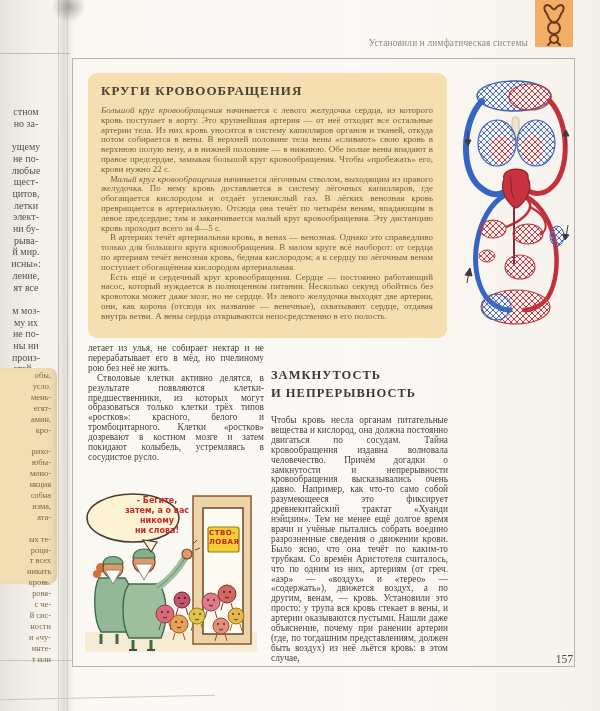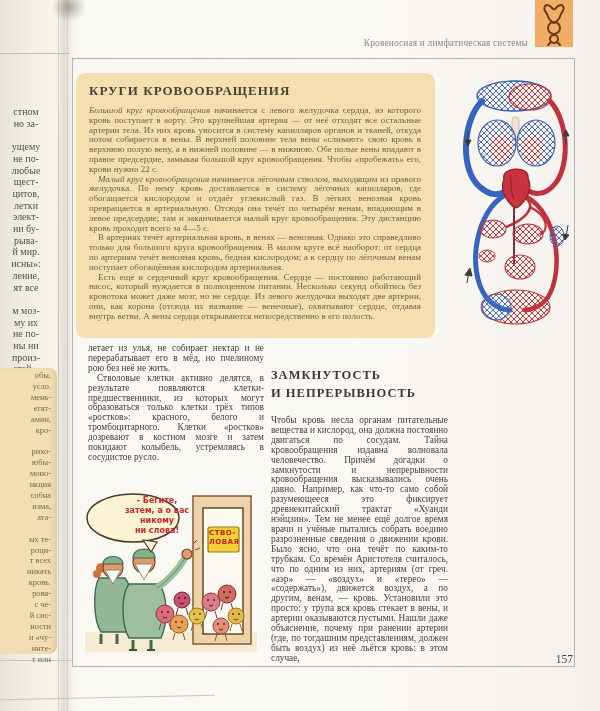--- a/index.html
+++ b/index.html
@@ -10,32 +10,32 @@
   
   .fold-line{width:1px;background:linear-gradient(#d8d4cc,#c4bfb6,#d8d4cc);top:0;height:711px;}
   .fold-shadow{left:56px;top:0;width:18px;height:711px;
         background:linear-gradient(90deg,rgba(120,112,100,0) 0%,rgba(120,112,100,.18) 45%,rgba(120,112,100,0) 100%);}
   .smudge{left:52px;top:-8px;width:34px;height:30px;border-radius:50%;
         background:radial-gradient(closest-side,rgba(90,85,78,.45),rgba(90,85,78,0));}
   .hairline{background:#c2bdb4;height:1px;}
   
   #gutter-top{left:0;top:62px;width:52px;text-align:center;font-size:10px;line-height:11.7px;
         color:#55514b;white-space:pre-line;margin-top:44px;}
-  #gutter-box{left:0;top:368px;width:57px;height:286px;background:#f3deb4;border-radius:0 8px 8px 0;
+  #gutter-box{left:0;top:368px;width:57px;height:216px;background:#f3deb4;border-radius:0 8px 8px 0;
         box-shadow:inset -6px 0 8px -6px rgba(140,110,60,.35);}
   #gutter-box-text{position:absolute;right:6px;top:3px;width:48px;text-align:right;font-size:8.4px;
         line-height:10.9px;color:#7a654b;white-space:pre-line;}
   
   #chapter-tab{left:535px;top:0;width:38px;height:47px;background:#f2ae66;}
   #chapter-title{left:200px;top:38px;width:328px;text-align:right;font-size:9.3px;color:#8f867a;
         letter-spacing:.2px;}
   #content-frame{left:72px;top:58px;width:501px;height:607px;border:1px solid #b9b4ab;}
   #leftpage-headrule{left:0;top:53px;width:70px;}
   
-  #infobox{left:76px;top:73px;width:359px;height:265px;background:#f5dfb0;border-radius:9px;
+  #infobox{left:88px;top:73px;width:359px;height:265px;background:#f5dfb0;border-radius:9px;
         padding:10px 14px 0 13px;box-sizing:border-box;}
   #infobox h2{margin:0 0 7px 0;font-size:13px;font-weight:600;color:#4a4236;letter-spacing:1px;}
   .boxp{margin:0;font-size:9px;line-height:9.8px;color:#6f5e4a;text-align:justify;}
   .boxp.ind{text-indent:9px;}
   .lead-italic{font-style:italic;}
   
   #figure-caption{left:478px;top:346px;width:92px;font-size:8.5px;line-height:11px;color:#8b857c;
         white-space:pre-line;}
   #cells-caption{left:478px;top:481px;width:95px;font-size:8.5px;line-height:11px;color:#8b857c;
         white-space:pre-line;}
@@ -117,21 +117,21 @@
 кровь.
 ровя-
 с че-
 й сис-
 ности
 и «чу-
 инте-
 т или</div>
   </div>
 
-  <div class="abs" id="chapter-title">Кровеносная и лимфатическая системы</div>
+  <div class="abs" id="chapter-title">Установили и лимфатическая системы</div>
   <div class="abs" id="chapter-tab">
     <svg width="38" height="47" viewBox="0 0 38 47">
       <g fill="none" stroke="#6a3a1d" stroke-width="2" stroke-linecap="round">
         <path d="M12,14 C6,6 12,2 17,8 C19,10 19,10 21,8 C26,2 32,6 26,14"></path>
         <path d="M12,14 C14,20 16,22 19,23 C22,22 24,20 26,14"></path>
         <circle cx="19" cy="28" r="6"></circle>
         <circle cx="19" cy="39" r="4"></circle>
         <path d="M13,45 L16,42 M25,45 L22,42"></path>
       </g>
     </svg>

